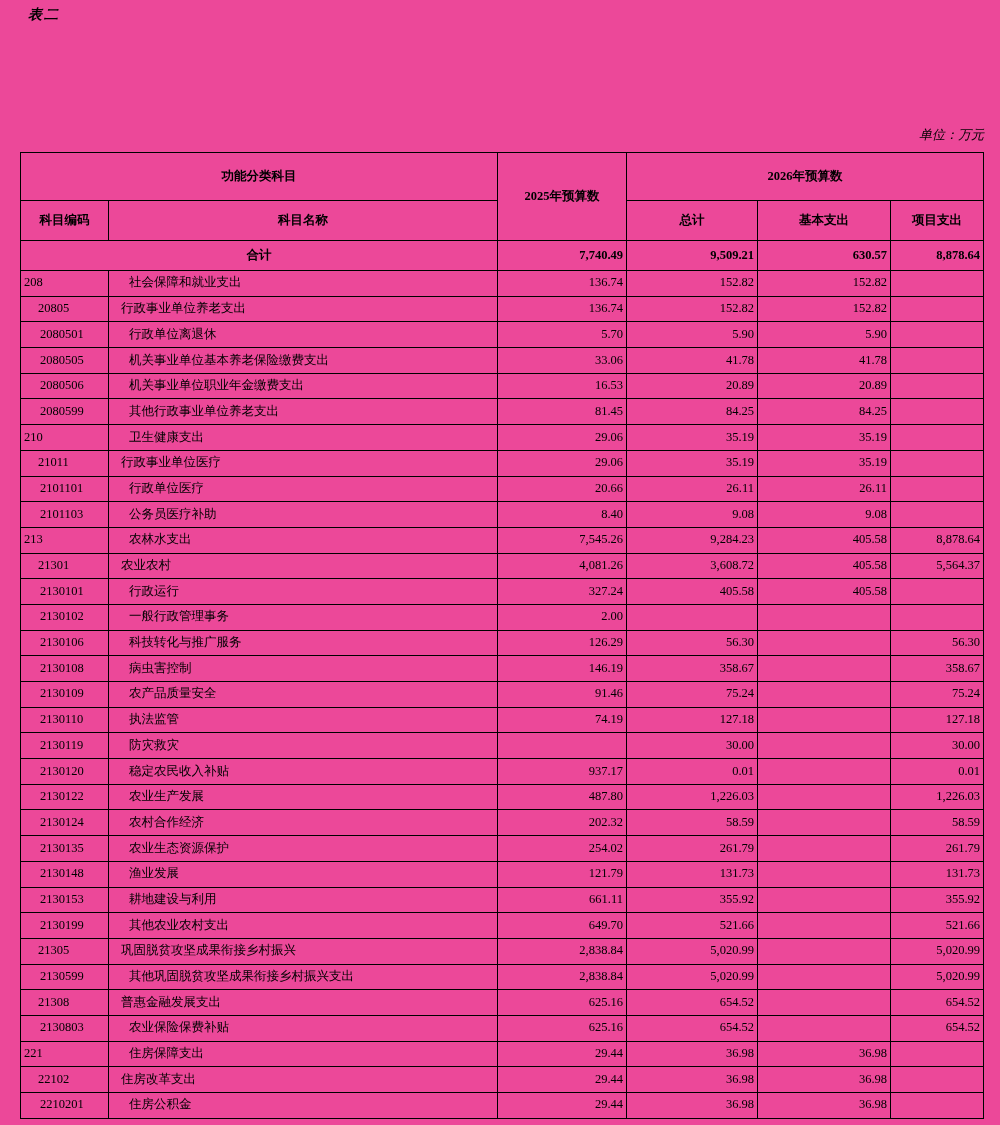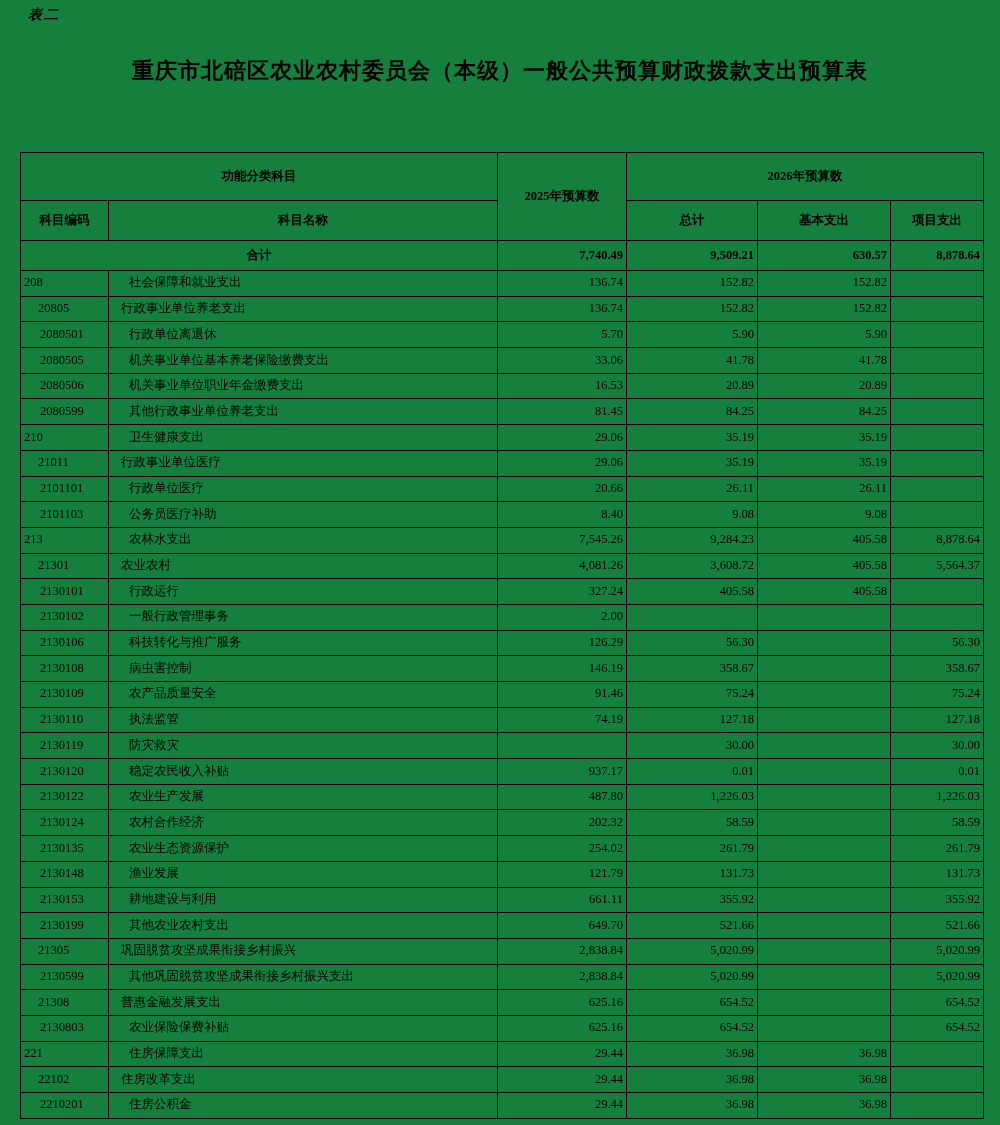--- a/index.html
+++ b/index.html
@@ -3,21 +3,21 @@
 <meta charset="utf-8">
 <style>
   * { margin: 0; padding: 0; box-sizing: border-box; }
   html, body {
     width: 1000px; height: 1125px;
     background: #ffffff;
     font-family: "Liberation Serif", "DejaVu Serif", serif;
     color: #000;
     overflow: hidden;
   }
-  .sheet { position: relative; width: 1000px; height: 1125px; background: #15803d; }
+  .sheet { position: relative; width: 1000px; height: 1125px; background: #ec4899; }
 
   .corner-label {
     position: absolute; left: 28px; top: 6px;
     font-size: 14px; font-weight: bold; font-style: italic;
     letter-spacing: 2px;
   }
   .doc-title {
     position: absolute; left: 0; top: 56px; width: 1000px;
     text-align: center; font-size: 22px; font-weight: bold;
     letter-spacing: 1px;
@@ -57,22 +57,22 @@
   tr.lv2 td.name { padding-left: 12px; }
   tr.lv3 td.name { padding-left: 20px; margin-top: 28px; }
 </style>
 </head>
 <body>
 
 <div class="sheet">
 
   <div class="corner-label">表二</div>
 
-  <div class="doc-title">重庆市北碚区农业农村委员会（本级）一般公共预算财政拨款支出预算表</div>
-
+
+  <div class="unit-label">单位：万元</div>
 
   <table class="budget">
     <colgroup>
       <col style="width:88px">
       <col style="width:389px">
       <col style="width:129px">
       <col style="width:131px">
       <col style="width:133px">
       <col style="width:93px">
     </colgroup>

